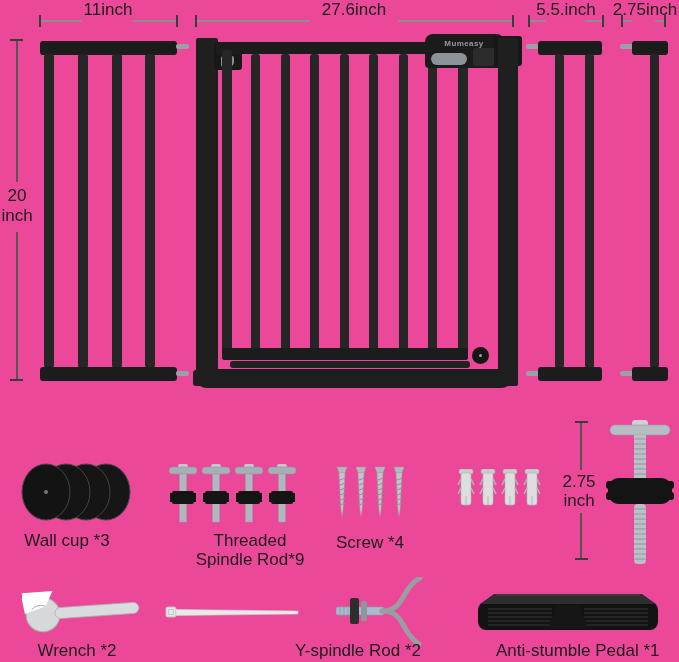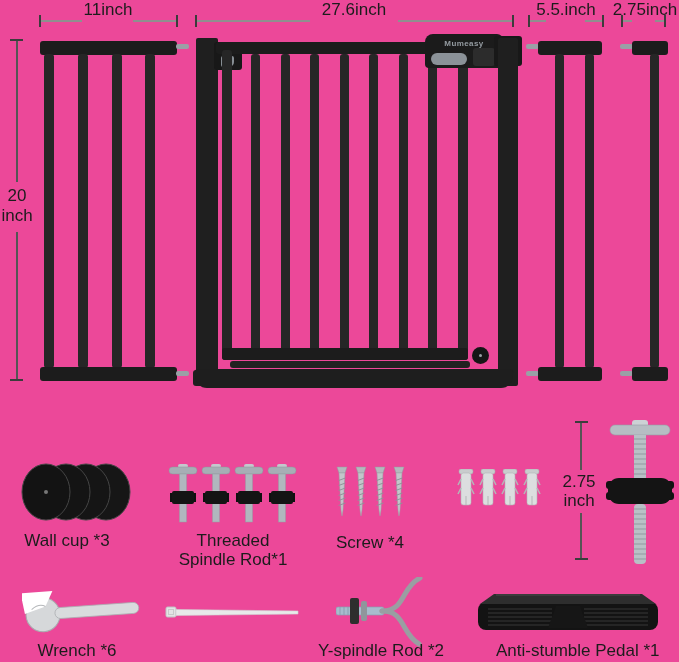--- a/index.html
+++ b/index.html
@@ -167,23 +167,23 @@
     <rect x="93" y="29" width="3" height="9" fill="#101010"></rect>
     <rect x="72" y="27" width="22" height="13" rx="2" fill="#141414"></rect>
     <rect x="111" y="0" width="10" height="4" rx="2" fill="#c3c8cd"></rect>
     <rect x="102" y="3" width="28" height="7" rx="3.5" fill="#a7aeb5" stroke="#8d949b" stroke-width="0.5"></rect>
     <rect x="112.5" y="10" width="7" height="48" fill="#b0b7be" stroke="#959ca3" stroke-width="0.5"></rect>
     <rect x="103" y="29" width="3" height="9" fill="#101010"></rect>
     <rect x="126" y="29" width="3" height="9" fill="#101010"></rect>
     <rect x="105" y="27" width="22" height="13" rx="2" fill="#141414"></rect>
       </g>
   </svg>
-  <div class="lbl2" style="left:159px;top:531px;width:148px;">
+  <div class="lbl2" style="left:176px;top:531px;width:148px;">
     <span>Threaded</span><br>
-    <span>Spindle Rod*1</span>
+    <span>Spindle Rod*9</span>
   </div>
 
   <svg class="abs" style="left:332px;top:466px;" width="76" height="56" viewBox="0 0 76 56">
     <g id="screws">
     <polygon points="5,1 15,1 13,7 7,7" fill="#b4b9bd" stroke="#969b9f" stroke-width="0.5"></polygon>
     <polygon points="7,7 13,7 11,44 10,50 9,44" fill="#c2c6ca" stroke="#9aa0a5" stroke-width="0.5"></polygon>
     <line x1="6.6" y1="14.5" x2="13.4" y2="12" stroke="#8e9499" stroke-width="1"></line>
         <line x1="6.6" y1="19.5" x2="13.4" y2="17" stroke="#8e9499" stroke-width="1"></line>
         <line x1="6.6" y1="24.5" x2="13.4" y2="22" stroke="#8e9499" stroke-width="1"></line>
         <line x1="6.6" y1="29.5" x2="13.4" y2="27" stroke="#8e9499" stroke-width="1"></line>
@@ -298,41 +298,41 @@
   </svg>
 
   <svg class="abs" style="left:22px;top:589px;" width="120" height="48" viewBox="0 0 120 48">
     <g transform="rotate(-4 60 24)">
       <circle cx="21" cy="23" r="17" fill="#d6d8da" stroke="#a9adb0"></circle>
       <polygon points="0,0 32,0 24,15 3,21" fill="#ffffff"></polygon>
       <path d="M10,17 q8,-6 14,-2" fill="none" stroke="#b4b7ba" stroke-width="1"></path>
       <rect x="33" y="17" width="84" height="11" rx="5.5" fill="#d9dbdd" stroke="#abaeb1" stroke-width="0.8"></rect>
     </g>
   </svg>
-  <div class="lbl" style="left:17px;top:641px;width:120px;">Wrench *6</div>
+  <div class="lbl" style="left:17px;top:641px;width:120px;">Wrench *2</div>
 
   <svg class="abs" style="left:165px;top:605px;" width="135" height="16" viewBox="0 0 135 16">
     <rect x="1" y="2" width="10" height="10" rx="1.5" fill="#e3e4e5" stroke="#bfc1c3"></rect>
     <rect x="3.5" y="4.5" width="5" height="5" fill="none" stroke="#c8cacb" stroke-width="1"></rect>
     <polygon points="11,4.5 133,6 133,9 11,10.5" fill="#e8e9ea" stroke="#cfd1d2" stroke-width="0.6"></polygon>
   </svg>
 
   <svg class="abs" style="left:336px;top:577px;" width="92" height="70" viewBox="0 0 92 70">
     <rect x="0" y="30" width="48" height="8" rx="2" fill="#a8bccd" stroke="#8ba0b2" stroke-width="0.7"></rect>
     <g stroke="#8ba0b2" stroke-width="1">
         <line x1="4" y1="30" x2="4" y2="38"></line>
         <line x1="8" y1="30" x2="8" y2="38"></line>
         <line x1="12" y1="30" x2="12" y2="38"></line>
       </g>
     <rect x="14" y="21" width="9" height="26" rx="2" fill="#2e2e2e"></rect>
     <rect x="25" y="24" width="6" height="20" rx="2" fill="#8f969c"></rect>
     <path d="M46,34 C60,34 64,26 69,17 C73,10 78,4 84,1" fill="none" stroke="#9a9ea2" stroke-width="5" stroke-linecap="round"></path>
     <path d="M46,34 C60,34 64,42 69,51 C73,58 78,64 83,67" fill="none" stroke="#9a9ea2" stroke-width="5" stroke-linecap="round"></path>
   </svg>
-  <div class="lbl" style="left:316px;top:641px;width:130px;text-align:center;">Y-spindle Rod *2</div>
+  <div class="lbl" style="left:293px;top:641px;width:130px;text-align:center;">Y-spindle Rod *2</div>
 
   <svg class="abs" style="left:472px;top:588px;" width="192" height="48" viewBox="0 0 192 48">
     <rect x="6" y="14" width="180" height="28" rx="8" fill="#131313"></rect>
     <polygon points="22,6 170,6 184,16 8,16" fill="#2e2e2e"></polygon>
     <line x1="24" y1="7" x2="168" y2="7" stroke="#4a4a4a" stroke-width="1"></line>
     <g stroke="#2c2c2c" stroke-width="1.5">
       <line x1="16" y1="21" x2="80" y2="21"></line>
         <line x1="16" y1="25" x2="80" y2="25"></line>
         <line x1="16" y1="29" x2="80" y2="29"></line>
         <line x1="16" y1="33" x2="80" y2="33"></line>

